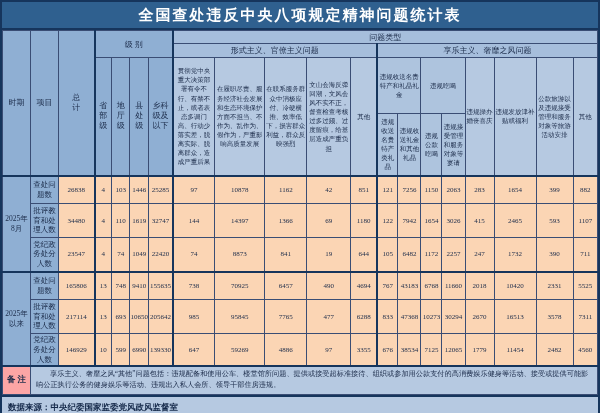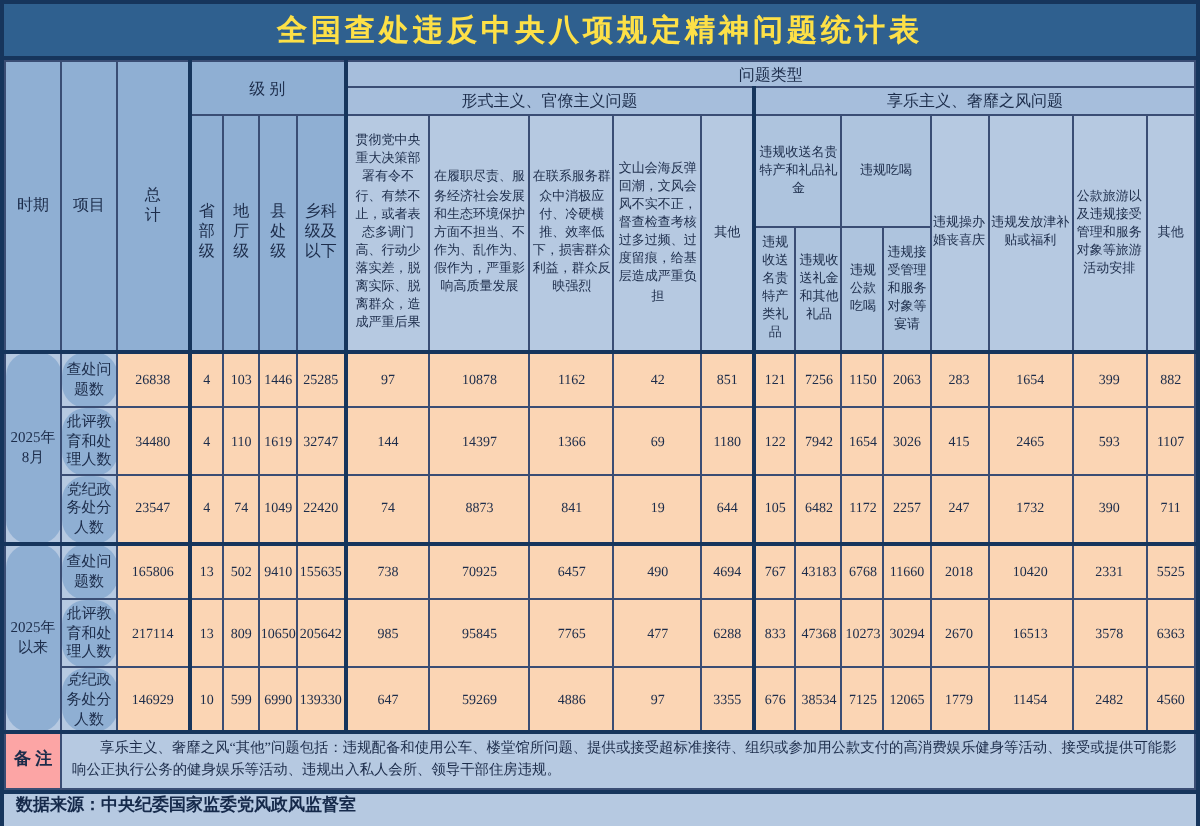--- a/index.html
+++ b/index.html
@@ -1,37 +1,37 @@
 <!DOCTYPE html>
 <html><head>
 <meta charset="utf-8">
 <style>
   html,body{margin:0;padding:0;background:#ffffff;}
   body{font-family:"Liberation Serif","DejaVu Serif",serif;color:#1c2c4a;}
   .sheet{width:596px;border:2px solid #16355c;background:#b6c9e1;}
   .title-bar{height:26px;background:#2f608f;border-bottom:2px solid #16355c;
     display:flex;align-items:center;justify-content:center;}
-  .title-bar span{color:#fde047;font-weight:bold;font-size:15px;letter-spacing:2px;}
+  .title-bar span{color:#ffffff;font-weight:bold;font-size:15px;letter-spacing:2px;}
   table{border-collapse:collapse;table-layout:fixed;width:100%;}
   td,th{border:1px solid #3a4d74;padding:0;text-align:center;vertical-align:middle;
     font-weight:normal;overflow:hidden;}
   .hdr{background:#a6bedc;font-size:8px;margin-top:36px;}
   .dark{background:#8fafd3;font-size:8px;}
   .desc{background:#b6c9e1;font-size:6.5px;line-height:1.4;padding:1px;}
   .sub{background:#aec4de;font-size:6.5px;line-height:1.4;padding:1px;}
   .num{background:#fbd5b4;font-size:7px;}
-  .label{background:#8fafd3;font-size:7.5px;line-height:1.3;padding:1px;border-radius:12px;}
+  .label{background:#8fafd3;font-size:7.5px;line-height:1.3;padding:1px;}
   .bt-thick{border-top:2px solid #16355c;}
   .bl-thick{border-left:2px solid #16355c;}
   .vwrap{display:inline-block;width:1.15em;word-break:break-all;line-height:1.25;font-family:Liberation Serif, serif;}
   .note-label{background:#fca5a5;font-size:8.5px;font-weight:bold;margin-left:36px;}
   .note-text{background:#b6c9e1;font-size:7.2px;text-align:left;padding:2px 5px;line-height:1.55;margin-top:32px;}
   .note-text .indent{display:inline-block;width:14px;}
   .footer-bar{height:17px;background:#b6c9e1;border-top:2px solid #16355c;
-    display:flex;align-items:flex-start;justify-content:space-between;padding:0 6px;}
+    display:flex;align-items:flex-end;justify-content:space-between;padding:0 6px;}
   .footer-bar span{font-size:8.5px;font-weight:bold;color:#15294a;}
   tr.hr1{height:13px;} tr.hr2{height:14px;} tr.hr3{height:56px;} tr.hr4{height:62px;}
   tr.nrow{height:24px;}
 </style>
 </head>
 <body>
 
 <div class="sheet">
   <div class="title-bar">
     <span>全国查处违反中央八项规定精神问题统计表</span>
@@ -159,57 +159,57 @@
           <td class="num">247</td>
           <td class="num">1732</td>
           <td class="num">390</td>
           <td class="num">711</td>
         </tr>
         <tr style="height: 28px;">
           <td rowspan="3" class="label bt-thick">2025年以来</td>
           <td class="label bt-thick">查处问题数</td>
           <td class="num bt-thick">165806</td>
           <td class="num bt-thick bl-thick">13</td>
-          <td class="num bt-thick">502</td>
+          <td class="num bt-thick">748</td>
           <td class="num bt-thick">9410</td>
           <td class="num bt-thick">155635</td>
           <td class="num bt-thick bl-thick">738</td>
           <td class="num bt-thick">70925</td>
           <td class="num bt-thick">6457</td>
           <td class="num bt-thick">490</td>
           <td class="num bt-thick">4694</td>
           <td class="num bt-thick bl-thick">767</td>
           <td class="num bt-thick">43183</td>
           <td class="num bt-thick">6768</td>
           <td class="num bt-thick">11660</td>
           <td class="num bt-thick">2018</td>
           <td class="num bt-thick">10420</td>
           <td class="num bt-thick">2331</td>
           <td class="num bt-thick">5525</td>
         </tr>
         <tr style="height: 34px;">
           <td class="label">批评教育和处理人数</td>
           <td class="num">217114</td>
           <td class="num bl-thick">13</td>
-          <td class="num">809</td>
+          <td class="num">693</td>
           <td class="num">10650</td>
           <td class="num">205642</td>
           <td class="num bl-thick">985</td>
           <td class="num">95845</td>
           <td class="num">7765</td>
           <td class="num">477</td>
           <td class="num">6288</td>
           <td class="num bl-thick">833</td>
           <td class="num">47368</td>
           <td class="num">10273</td>
           <td class="num">30294</td>
           <td class="num">2670</td>
           <td class="num">16513</td>
           <td class="num">3578</td>
-          <td class="num">6363</td>
+          <td class="num">7311</td>
         </tr>
         <tr style="height: 32px;">
           <td class="label">党纪政务处分人数</td>
           <td class="num">146929</td>
           <td class="num bl-thick">10</td>
           <td class="num">599</td>
           <td class="num">6990</td>
           <td class="num">139330</td>
           <td class="num bl-thick">647</td>
           <td class="num">59269</td>

